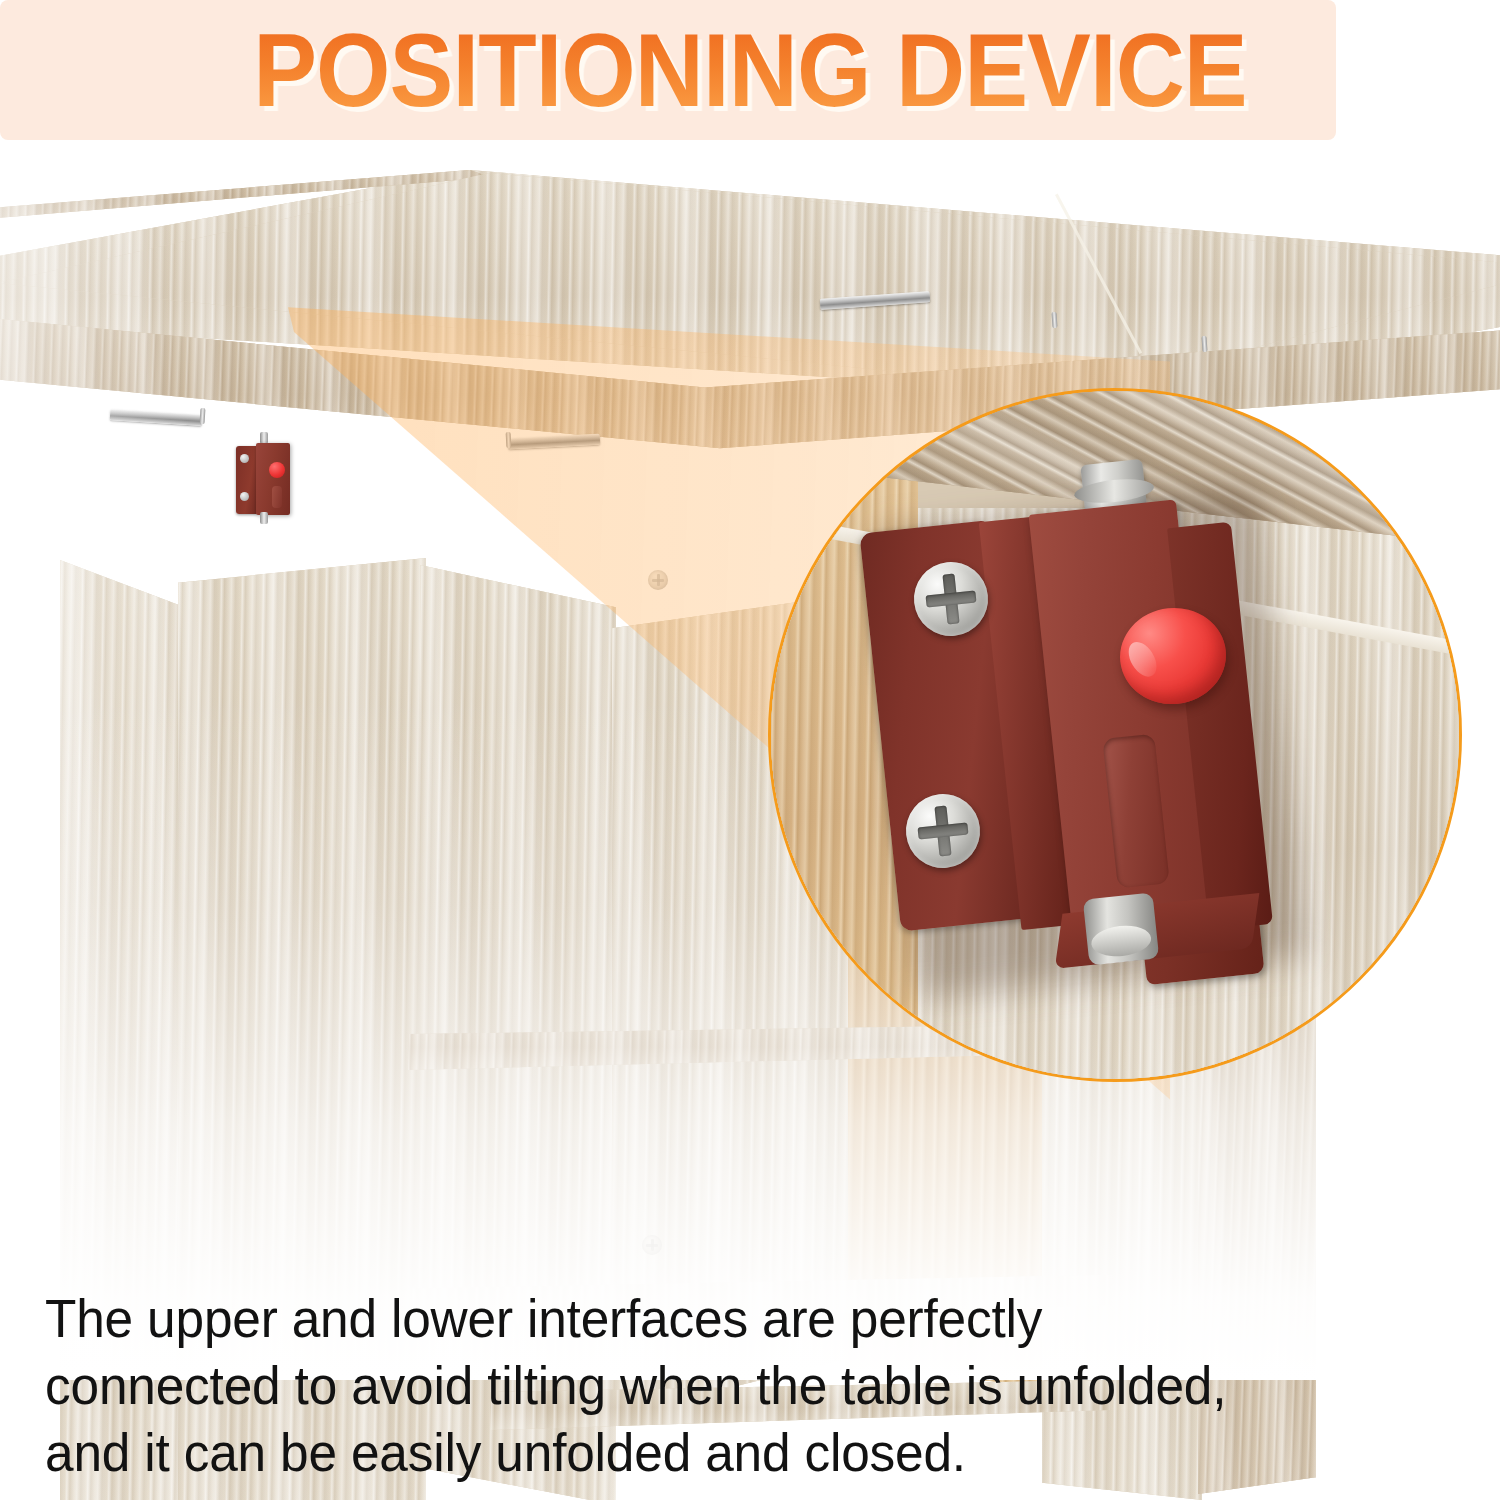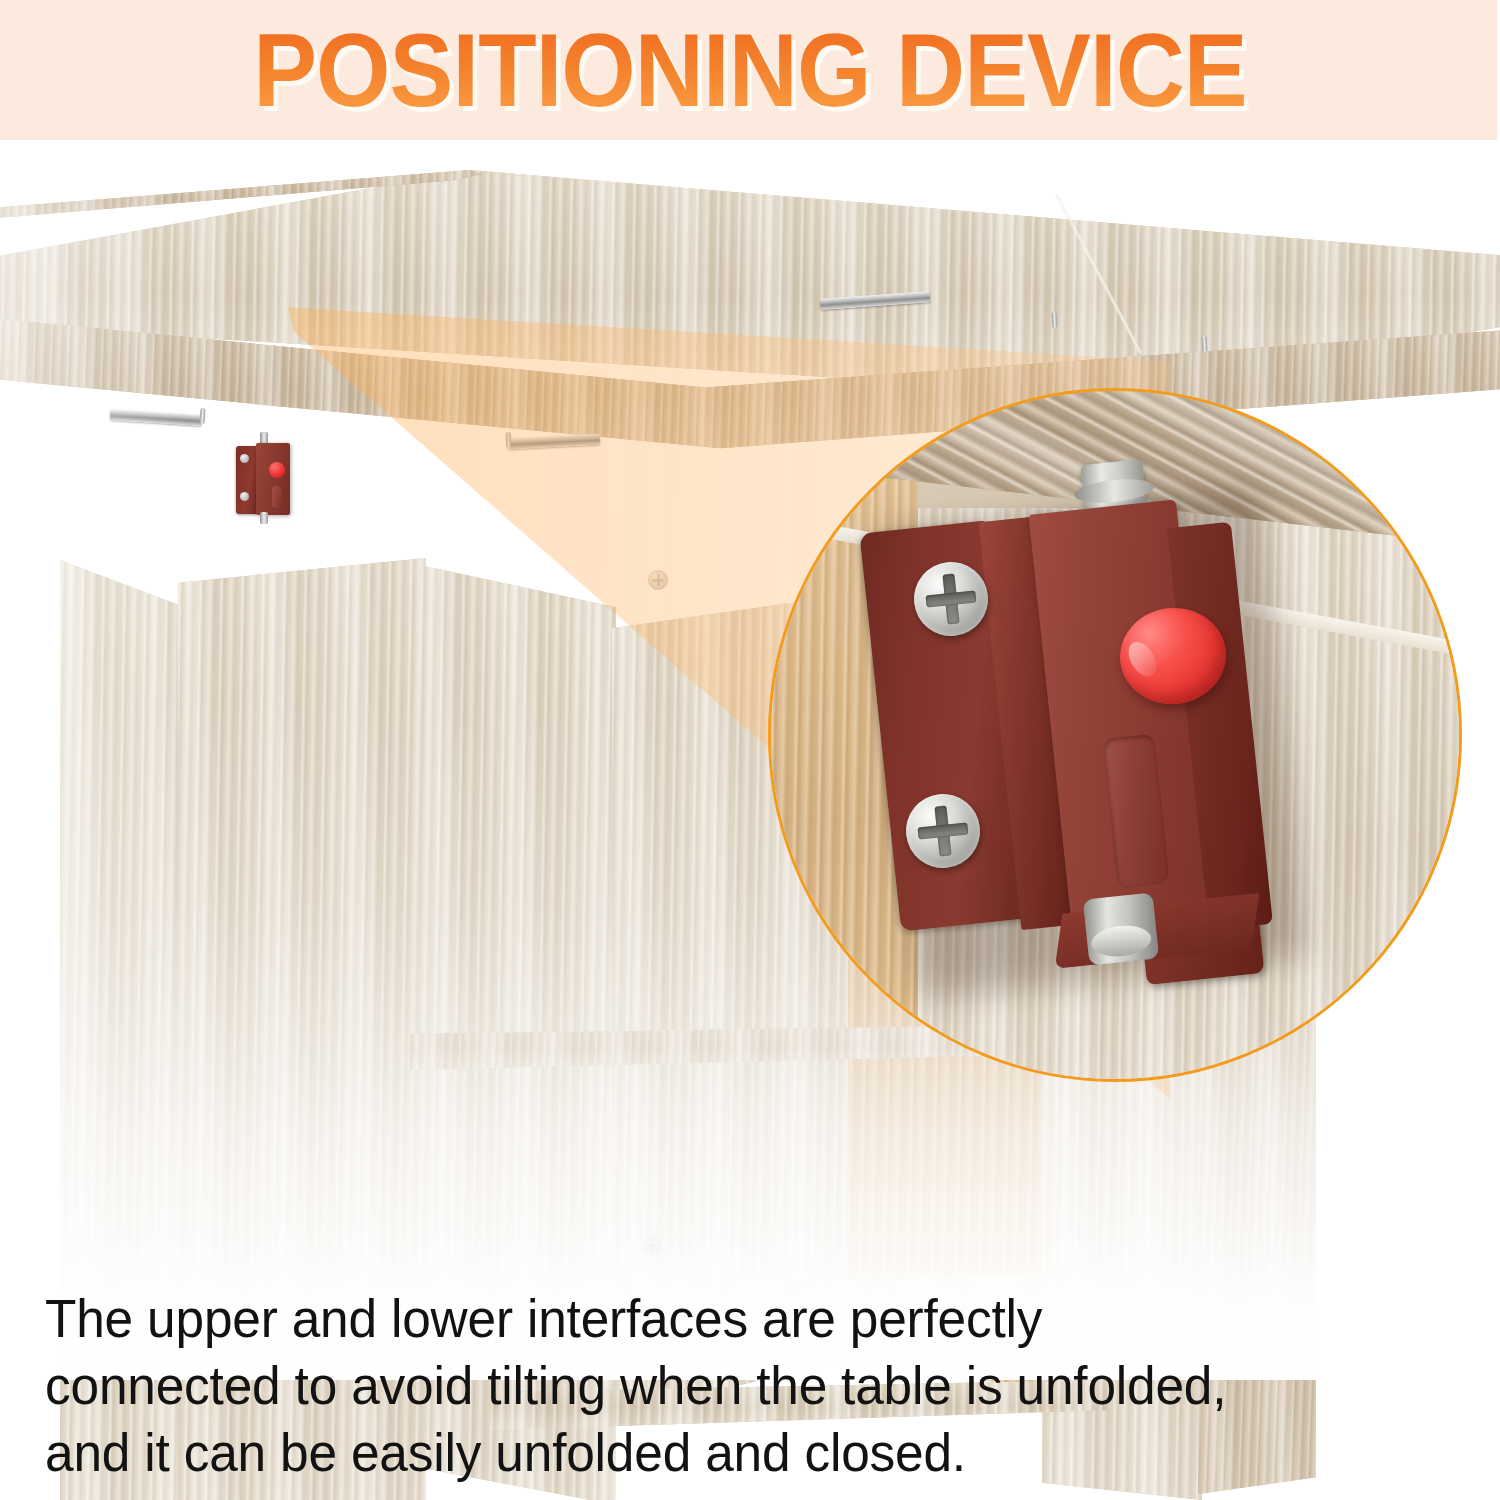--- a/index.html
+++ b/index.html
@@ -8,23 +8,24 @@
     width:1500px;height:1500px;
     background:#ffffff;
     font-family:"Liberation Sans", sans-serif;
     overflow:hidden;
     position:relative;
   }
   .stage{position:absolute;inset:0;width:1500px;height:1500px;overflow:hidden;}
 
   
   .header-band{
-    position:absolute;left:0;top:0;width:1497px;height:140px;
+    position:absolute;left:0;top:0;width:1336px;height:140px;
     background:#fdeade;
     z-index:40;
+    border-radius:8px;
   }
   .header-title{
     position:absolute;left:0;top:18px;width:1500px;
     text-align:center;
     font-family:"Liberation Sans Narrow","Liberation Sans",sans-serif;
     font-weight:bold;
     font-size:104px;
     line-height:104px;
     letter-spacing:-1px;
     transform:scaleX(0.92);

